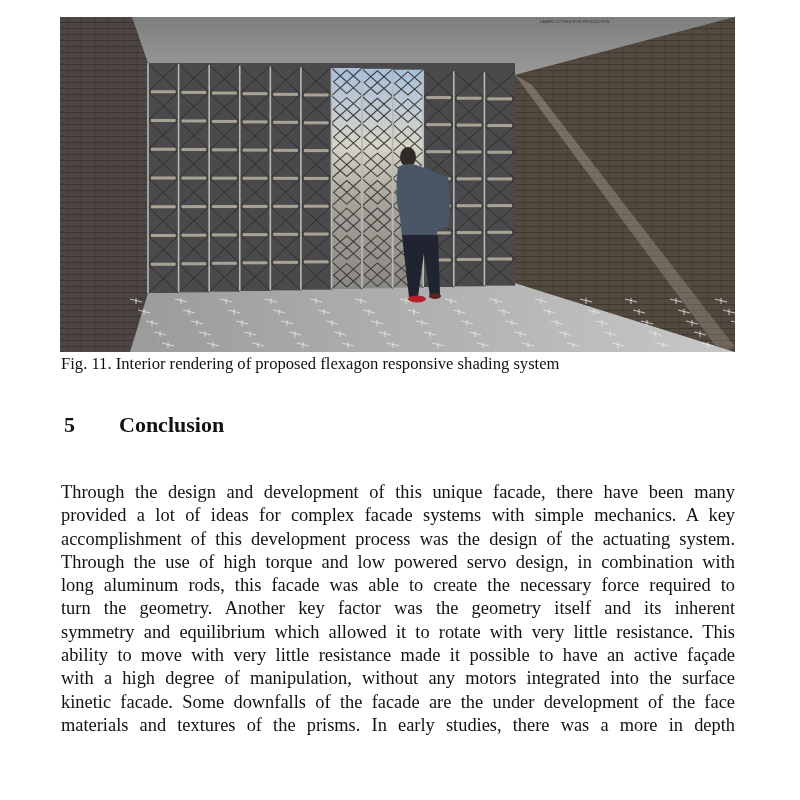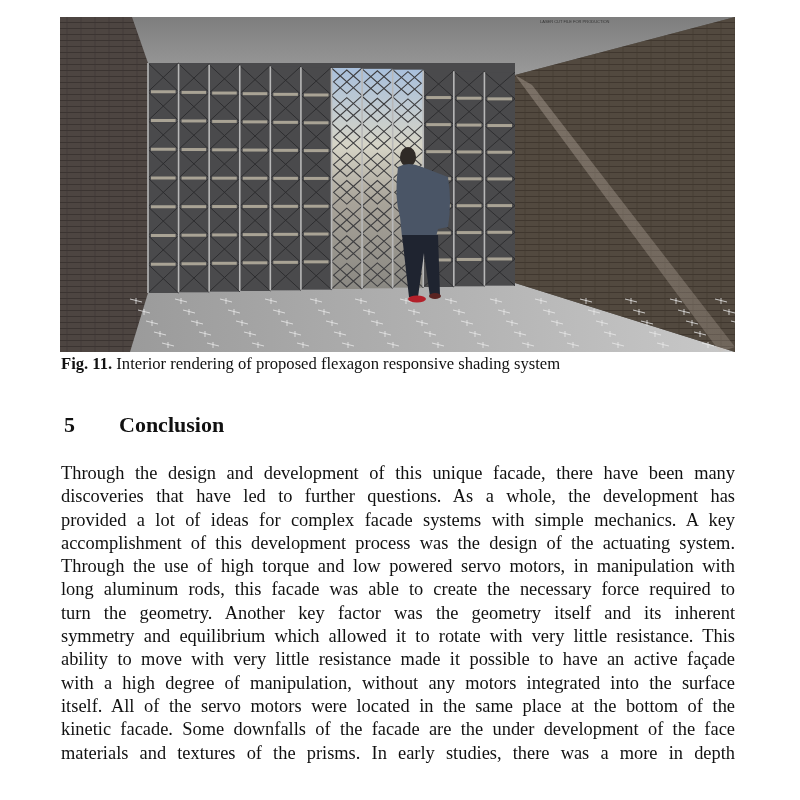--- a/index.html
+++ b/index.html
@@ -1,24 +1,24 @@
 <!DOCTYPE html>
 <html><head>
 <meta charset="utf-8">
 <style>
   html, body { margin: 0; padding: 0; background: #ffffff; }
   body { width: 800px; height: 800px; position: relative; overflow: hidden; }
   .page { position: absolute; left: 0; top: 0; width: 800px; height: 800px; background: #fff; }
   .figure { position: absolute; left: 60px; top: 17px; width: 675px; height: 335px; overflow: hidden; background: #5a5856; }
   .figure svg { display: block; }
   .caption { position: absolute; left: 61px; top: 354px; font-family: "Liberation Serif", serif; font-size: 16.6px; color: #111; white-space: nowrap; }
-  .caption b { font-weight: bold; }
+  .caption b { font-weight: normal; }
   .section-heading { position: absolute; left: 64px; top: 412px; font-family: "Liberation Serif", serif; font-size: 22px; font-weight: bold; color: #111; }
   .section-heading .num { display: inline-block; width: 55px; }
-  .body-text { position: absolute; left: 61px; top: 462px; width: 674px; font-family: "Liberation Serif", serif; font-size: 18.4px; line-height: 23.3px; color: #111; }
+  .body-text { position: absolute; left: 61px; top: 481px; width: 674px; font-family: "Liberation Serif", serif; font-size: 18.4px; line-height: 23.3px; color: #111; }
   .body-text .line { display: block; text-align: justify; text-align-last: justify; white-space: nowrap; height: 23.3px; }
   .tiny-label { font-family: "Liberation Sans", sans-serif; }
 </style>
 </head>
 <body>
 
 <div class="page">
 
   <div class="figure">
     <svg id="fig-svg" width="675" height="335" viewBox="0 0 675 335" xmlns="http://www.w3.org/2000/svg">
@@ -340,27 +340,25 @@
     <b>Fig. 11.</b>
     <span>Interior rendering of proposed flexagon responsive shading system</span>
   </div>
 
   <div class="section-heading">
     <span class="num">5</span><span>Conclusion</span>
   </div>
 
   <div class="body-text" id="body-text">
       <span class="line">Through the design and development of this unique facade, there have been many</span>
-      <span class="line">discoveries that have led to further questions. As a whole, the development has</span>
       <span class="line">provided a lot of ideas for complex facade systems with simple mechanics. A key</span>
       <span class="line">accomplishment of this development process was the design of the actuating system.</span>
-      <span class="line">Through the use of high torque and low powered servo motors, in manipulation with</span>
+      <span class="line">Through the use of high torque and low powered servo design, in combination with</span>
       <span class="line">long aluminum rods, this facade was able to create the necessary force required to</span>
       <span class="line">turn the geometry. Another key factor was the geometry itself and its inherent</span>
       <span class="line">symmetry and equilibrium which allowed it to rotate with very little resistance. This</span>
       <span class="line">ability to move with very little resistance made it possible to have an active façade</span>
       <span class="line">with a high degree of manipulation, without any motors integrated into the surface</span>
-      <span class="line">itself. All of the servo motors were located in the same place at the bottom of the</span>
       <span class="line">kinetic facade. Some downfalls of the facade are the under development of the face</span>
       <span class="line">materials and textures of the prisms. In early studies, there was a more in depth</span>
     </div>
 
 </div>
 
 </body></html>

